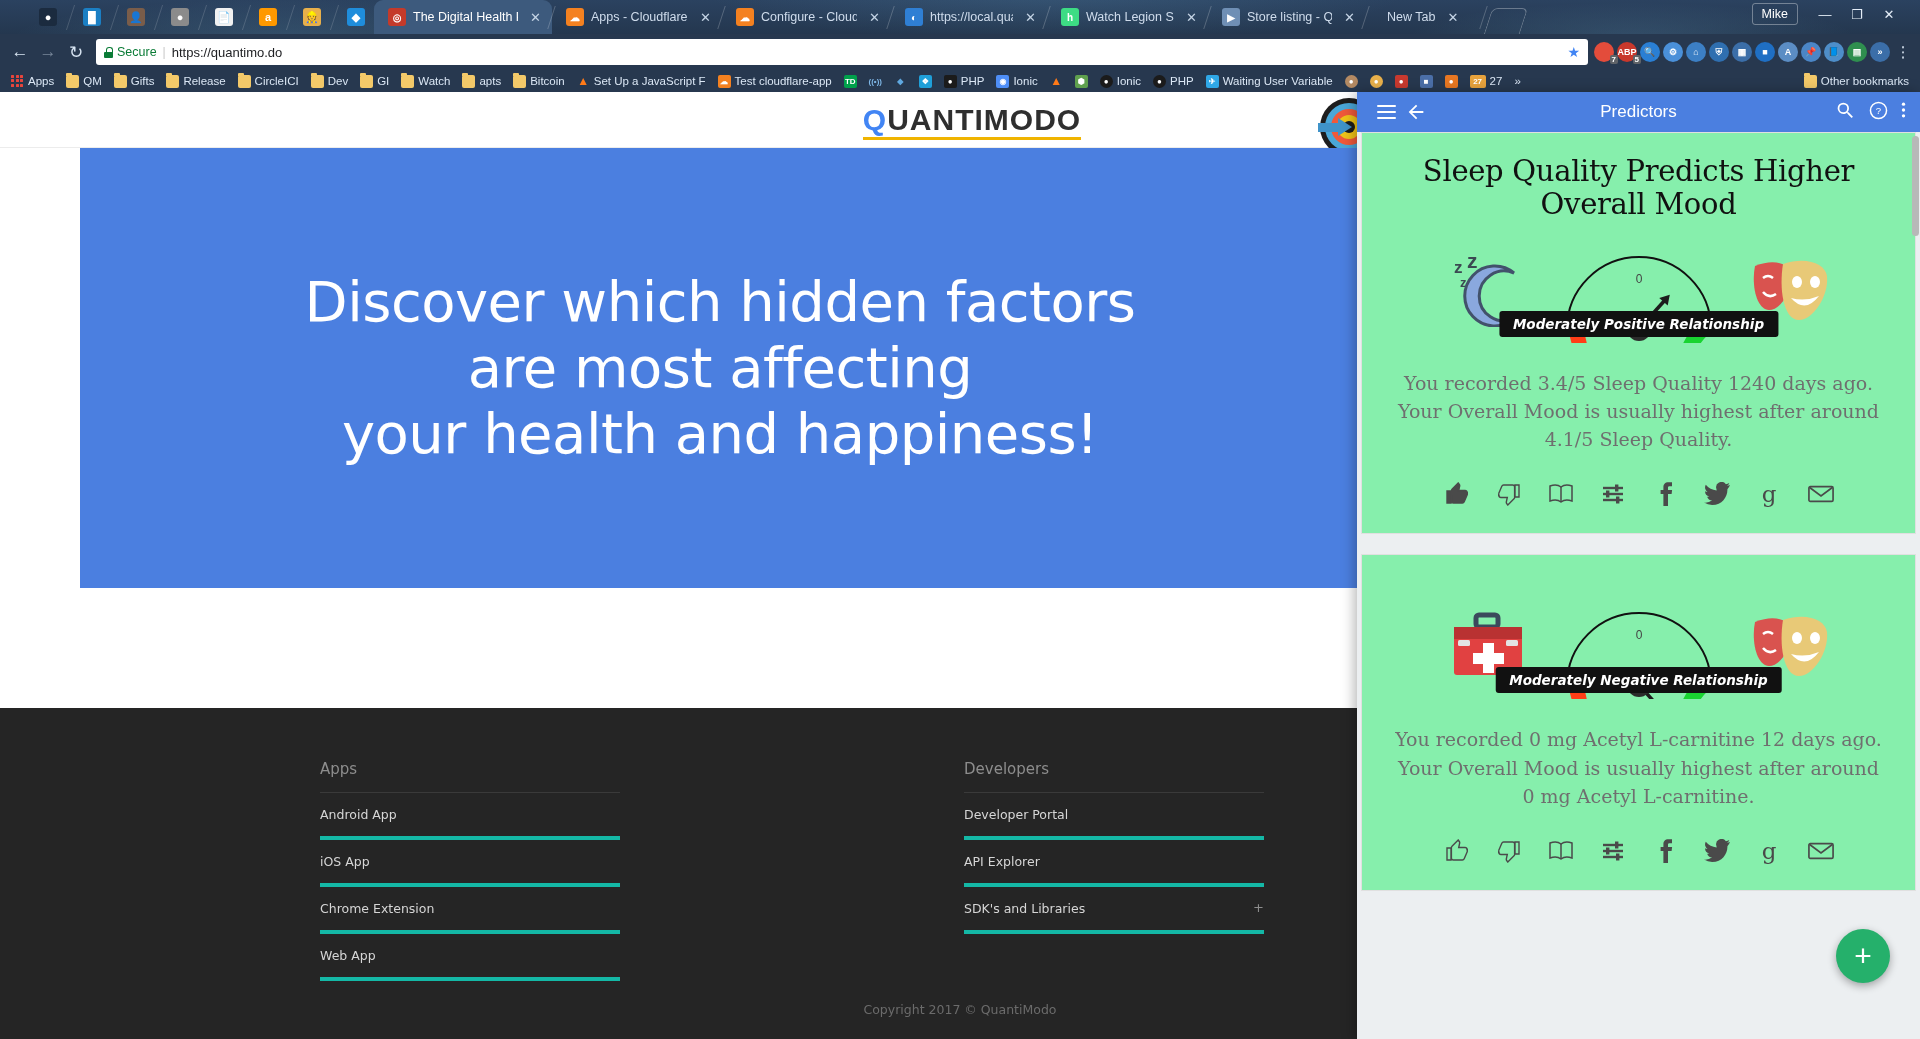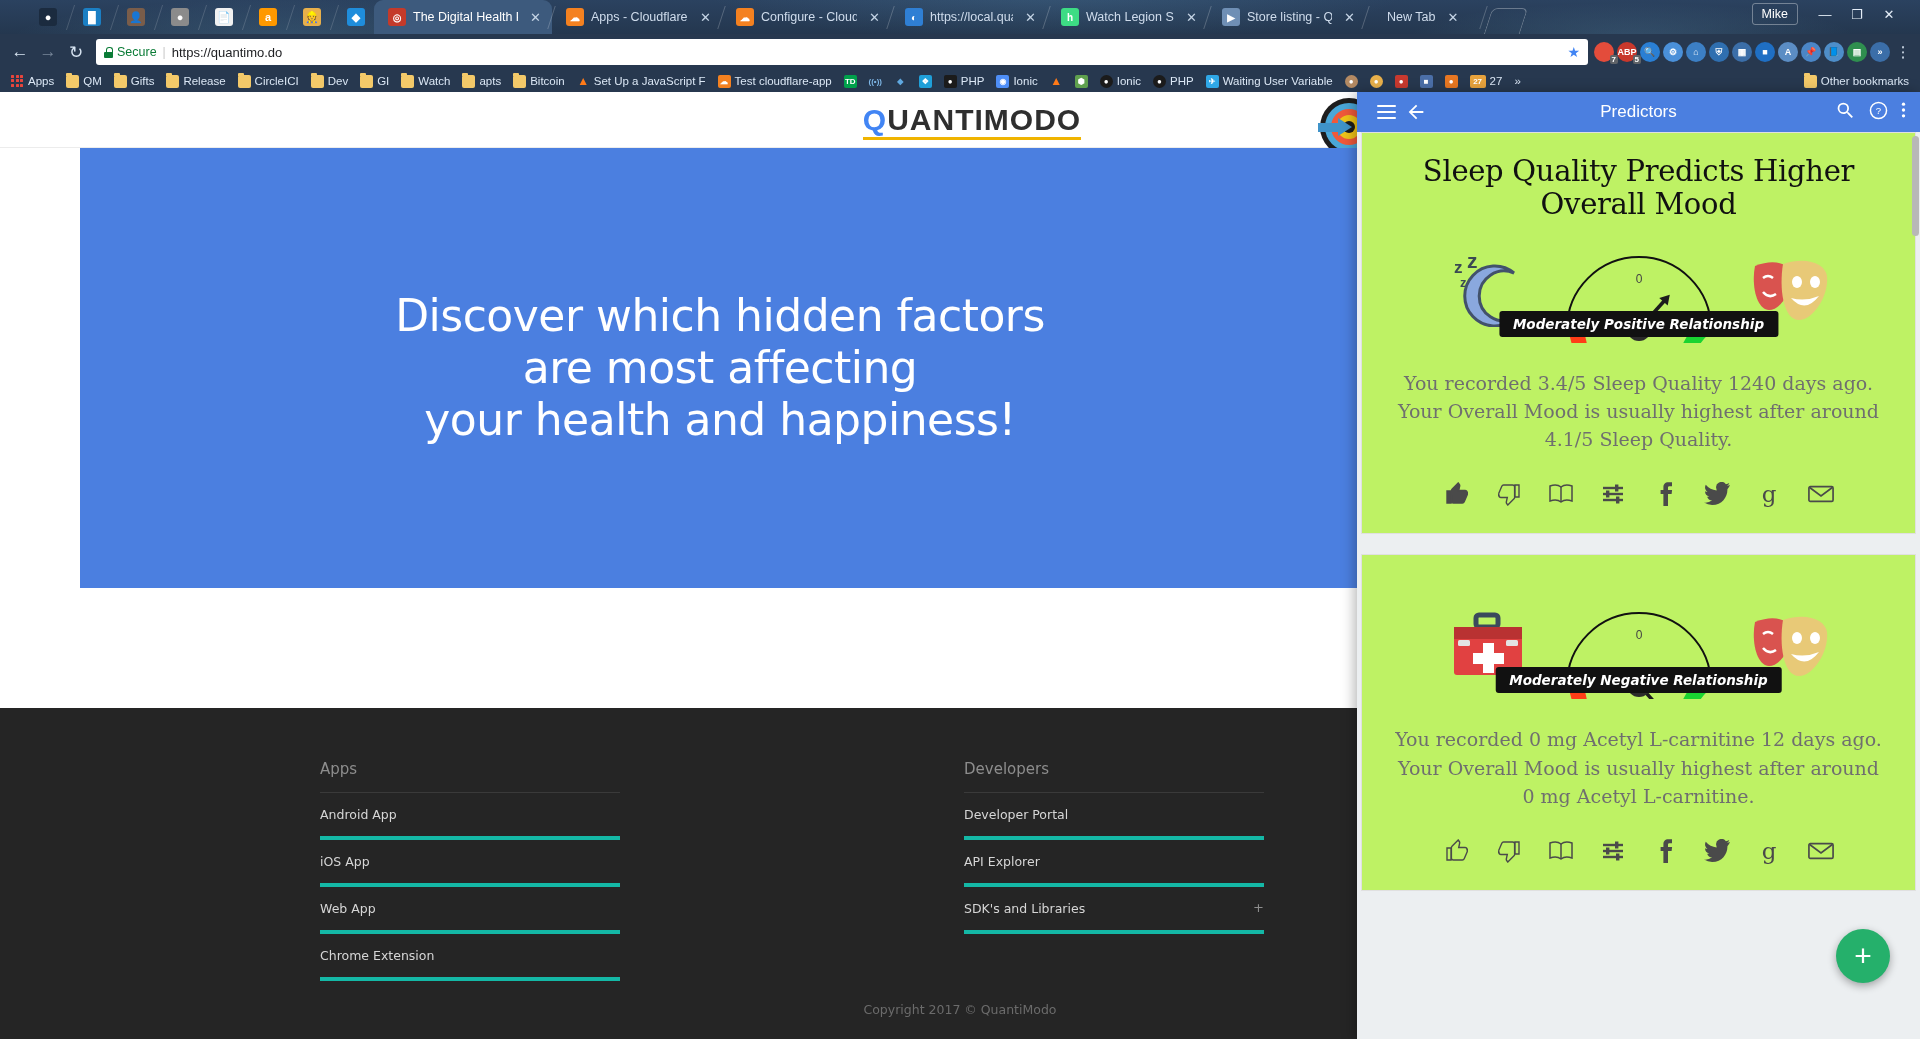--- a/index.html
+++ b/index.html
@@ -137,21 +137,21 @@
   }
   .logo-text .q { color:#4285f4; }
   .logo-underline { position:absolute; left:0; right:0; bottom:-3px; height:3px; background:#f0b400; }
   .header-right { position:absolute; right:540px; top:4px; }
 
   .hero {
     position:absolute; top:56px; left:80px; right:560px; height:440px;
     background:#4b7fe0; display:flex; align-items:center; justify-content:center;
   }
   .hero h1 {
-    color:#fff; font-weight:400; font-size:44px; line-height:1.18; text-align:center;
+    color:#fff; font-weight:400; font-size:56px; line-height:1.18; text-align:center;
     font-family:"DejaVu Sans", sans-serif; letter-spacing:-.5px; padding: 0 10px;
   }
 
   .footer {
     position:absolute; top:616px; left:0; right:0; bottom:0; background:#252525;
   }
   .footer-cols { display:flex; padding: 52px 0 0 320px; gap: 0; }
   .fcol { width: 300px; margin-right: 344px; }
   .fcol:last-child { margin-right:0; }
   .fcol-title { color:#8d8d8d; font-size:15px; font-weight:400; padding-bottom:14px;
@@ -176,21 +176,21 @@
   .hamburger i { display:block; height:2px; background:#fff; border-radius:1px; }
   .app-title {
     position:absolute; left:0; right:0; text-align:center; font-size:17px; font-weight:400;
     pointer-events:none;
   }
   .app-bar-right { margin-left:auto; display:flex; align-items:center; gap:12px; z-index:1; }
 
   .cards { position:absolute; top:40px; left:0; right:0; bottom:0; overflow:hidden;
            padding: 0 2px; }
   .card {
-    background:#bef264; margin: 0 2px 20px 2px; padding: 22px 28px 26px 28px;
+    background:#86efac; margin: 0 2px 20px 2px; padding: 22px 28px 26px 28px;
     border:1px solid #e0e0e0;
   }
   .card-title {
     font-family:"DejaVu Serif", serif; font-weight:400; font-size:29px; line-height:1.14;
     text-align:center; color:#111; letter-spacing:-.3px;
   }
   .gauge-row { display:flex; align-items:center; justify-content:center; gap:8px;
                margin-top:22px; position:relative; height:92px; }
   .side-emoji { width:86px; height:80px; display:flex; align-items:center; justify-content:center; }
   .gauge-wrap { position:relative; width:200px; height:92px; display:flex;
@@ -517,22 +517,22 @@
         <span>your health and happiness!</span>
       </h1>
     </div>
 
     <div class="footer">
       <div class="footer-cols" id="footer-cols">
           <div class="fcol">
             <div class="fcol-title">Apps</div>
             <div class="flink">Android App</div>
             <div class="flink">iOS App</div>
+            <div class="flink">Chrome Extension</div>
             <div class="flink">Web App</div>
-            <div class="flink">Chrome Extension</div>
           </div>
           <div class="fcol">
             <div class="fcol-title">Developers</div>
             <div class="flink">Developer Portal</div>
             <div class="flink">API Explorer</div>
             <div class="flink">SDK's and Libraries<span class="plus">+</span></div>
           </div>
           <div class="fcol">
             <div class="fcol-title">Ab</div>
             <div class="flink">Stu</div>

